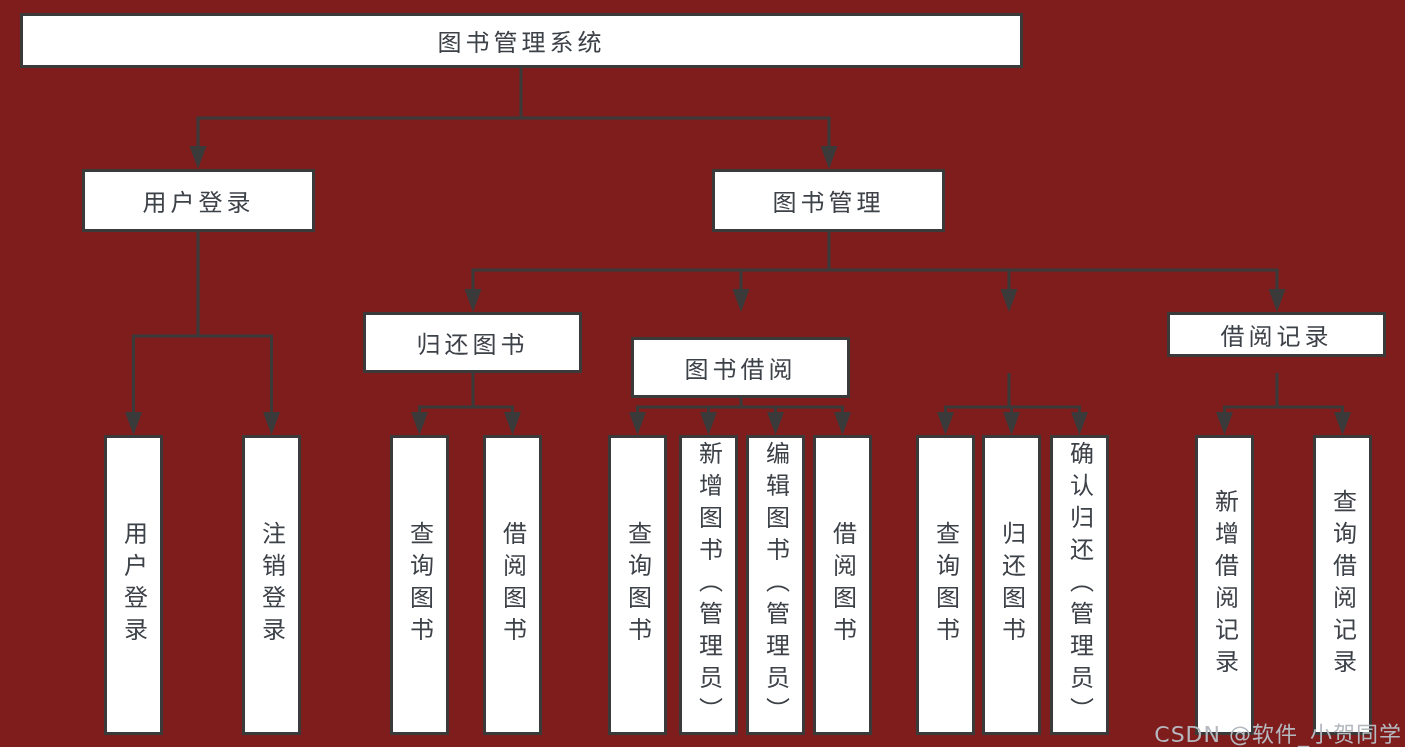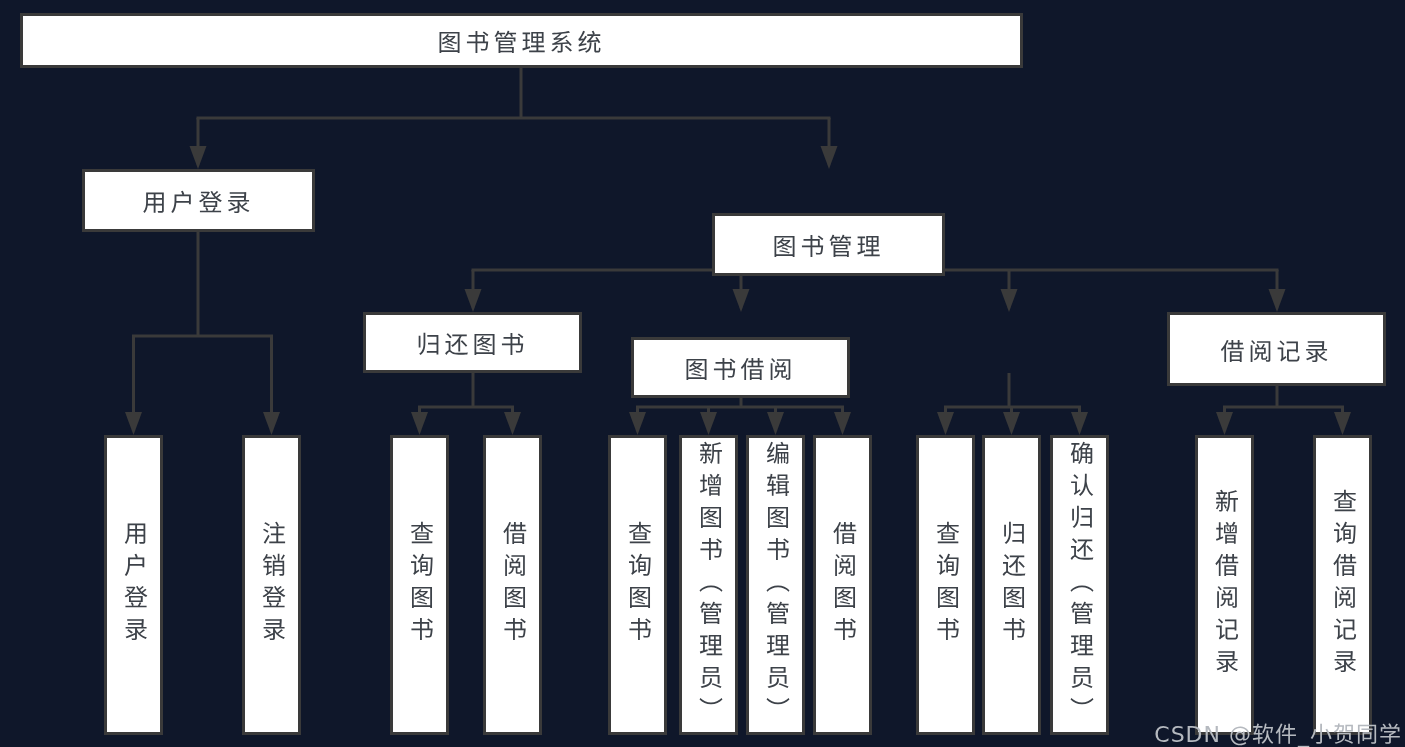--- a/index.html
+++ b/index.html
@@ -1,17 +1,17 @@
 <!DOCTYPE html>
 <html lang="zh-CN"><head>
 <meta charset="utf-8">
 <style>
   html,body{margin:0;padding:0;background:#ffffff;}
   .canvas{
-    position:relative;width:1405px;height:747px;background:#0f172a;
+    position:relative;width:1405px;height:747px;background:#7f1d1d;
     font-family:"DejaVu Sans",sans-serif;overflow:hidden;
   }
   svg.connectors{position:absolute;left:0;top:0;width:1405px;height:747px;pointer-events:none;}
   .cline{stroke:#3a3a3a;stroke-width:3;fill:none;}
   .carrow{fill:#3a3a3a;stroke:none;}
   .box{
     position:absolute;box-sizing:border-box;background:#ffffff;
     border:3px solid #3a3a3a;display:flex;align-items:center;justify-content:center;
     color:#3d4249;z-index:2;
   }
@@ -92,31 +92,31 @@
       <polygon points="1334,412 1351,412 1342.5,435" class="carrow"></polygon>
     </svg>
 
   <div class="box" style="left:20px;top:13px;width:1003px;height:55px;">
     <span class="hlabel">图书管理系统</span>
   </div>
 
   <div class="box" style="left:82px;top:169px;width:233px;height:63px;">
     <span class="hlabel">用户登录</span>
   </div>
-  <div class="box" style="left:712px;top:169px;width:233px;height:63px;margin-top:44px;">
+  <div class="box" style="left:712px;top:169px;width:233px;height:63px;">
     <span class="hlabel">图书管理</span>
   </div>
 
   <div class="box" style="left:363px;top:312px;width:219px;height:61px;">
     <span class="hlabel">归还图书</span>
   </div>
   <div class="box" style="left:631px;top:312px;width:219px;height:61px;margin-top:25px;">
     <span class="hlabel">图书借阅</span>
   </div>
-  <div class="box" style="left:1167px;top:312px;width:219px;height:74px;">
+  <div class="box" style="left:1167px;top:312px;width:219px;height:45px;">
     <span class="hlabel">借阅记录</span>
   </div>
 
   <div class="leaf" style="left:104px;top:435px;width:59px;height:300px;">
     <span class="vlabel">用户登录</span>
   </div>
   <div class="leaf" style="left:242px;top:435px;width:59px;height:300px;">
     <span class="vlabel">注销登录</span>
   </div>
 

